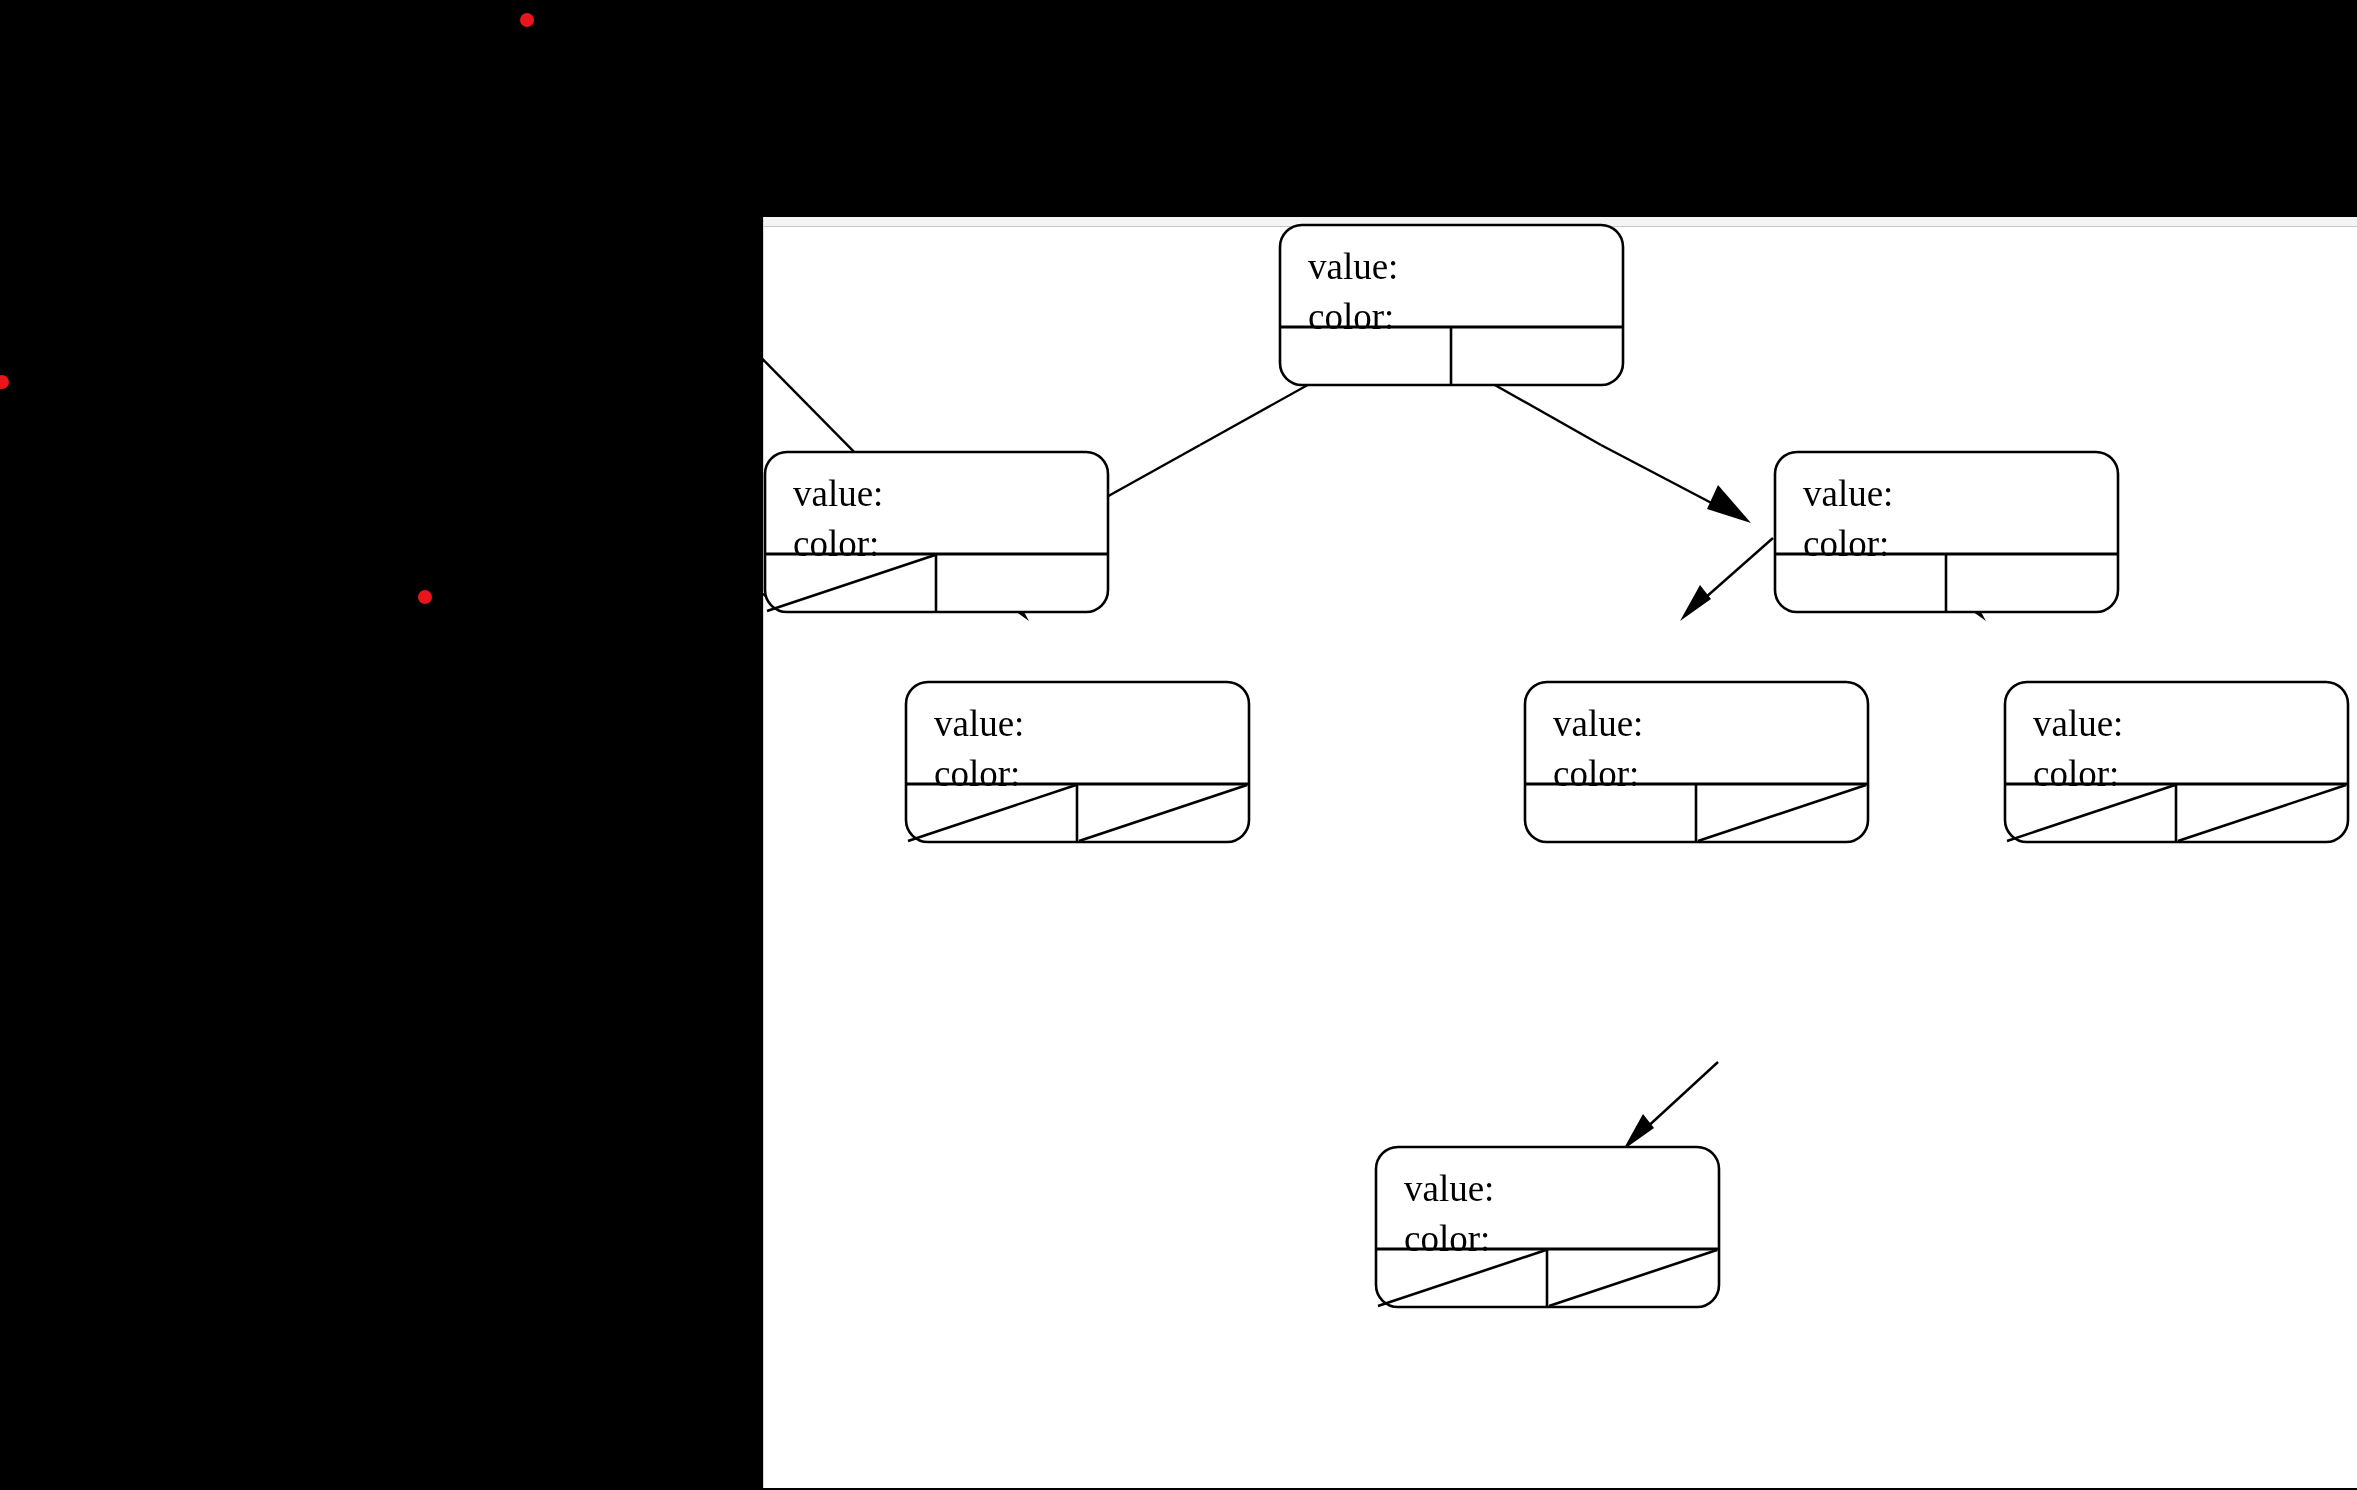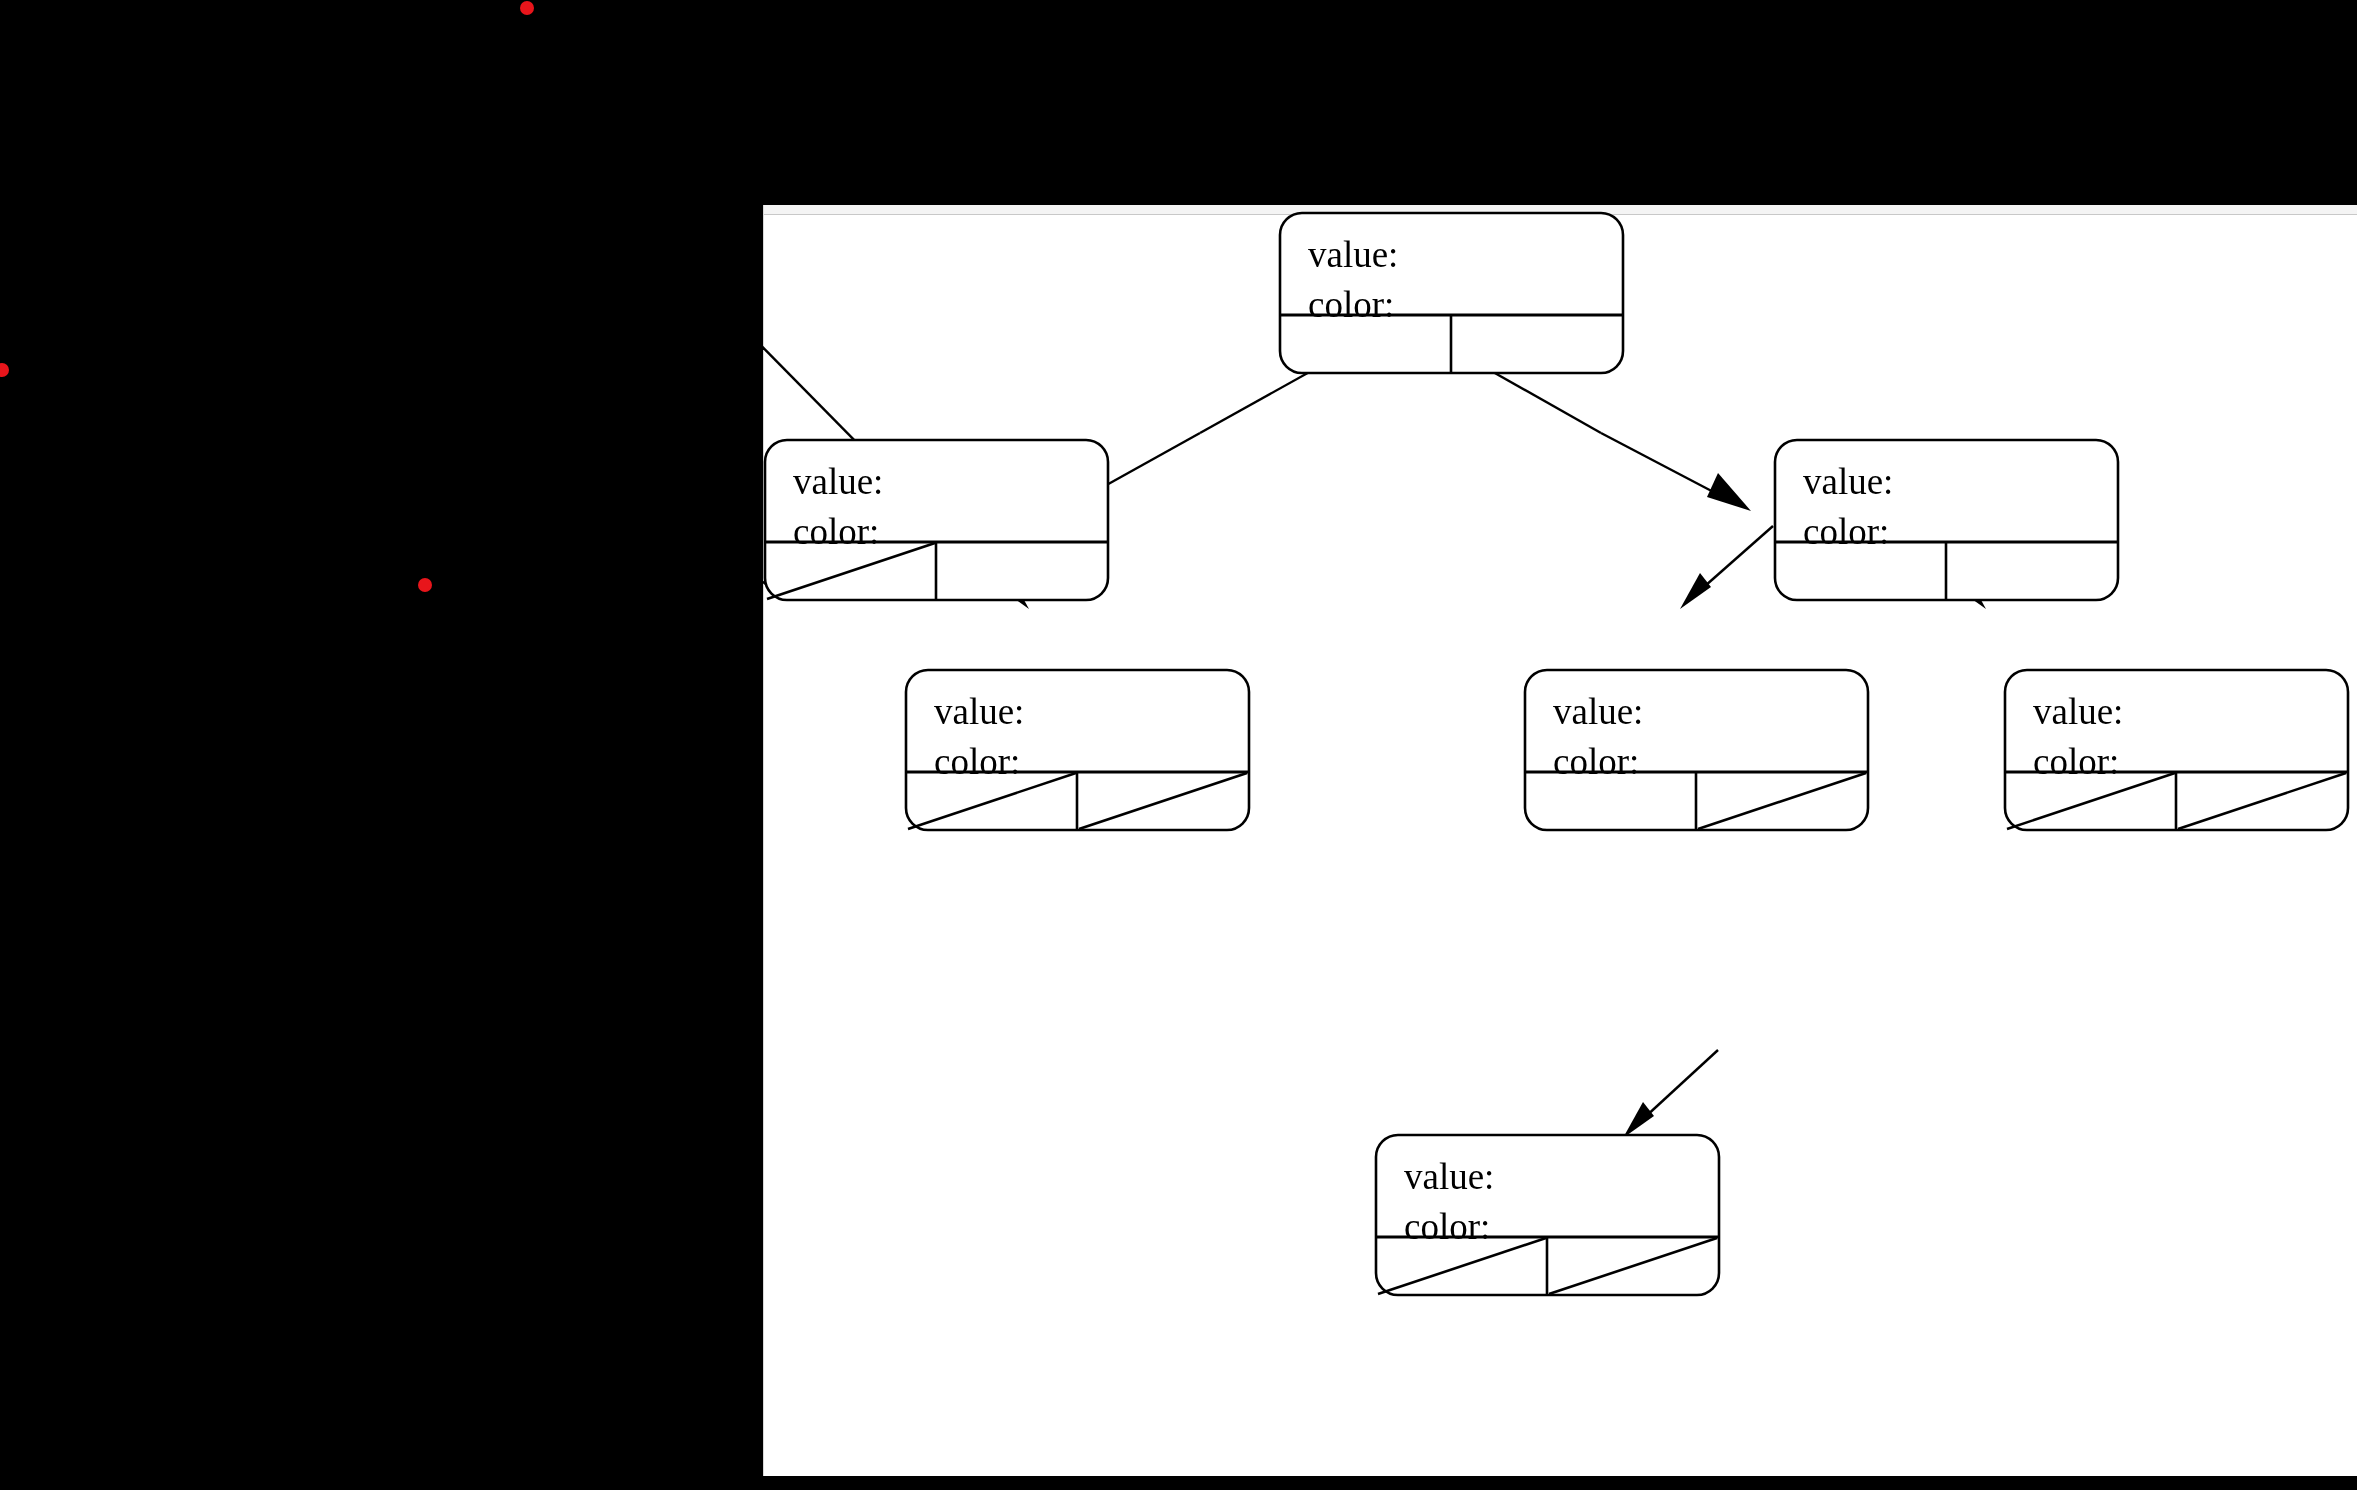--- a/index.html
+++ b/index.html
@@ -8,20 +8,21 @@
     padding: 0;
     background: #000000;
   }
   #root-canvas {
     position: relative;
     width: 2357px;
     height: 1476px;
     background: #000000;
     overflow: hidden;
     font-family: "Liberation Serif", "DejaVu Serif", serif;
+    margin-top: 12px;
   }
   .red-dot {
     position: absolute;
     background: #e8151b;
     border-radius: 50%;
     width: 14px;
     height: 14px;
   }
   #diagram-panel {
     position: absolute;

